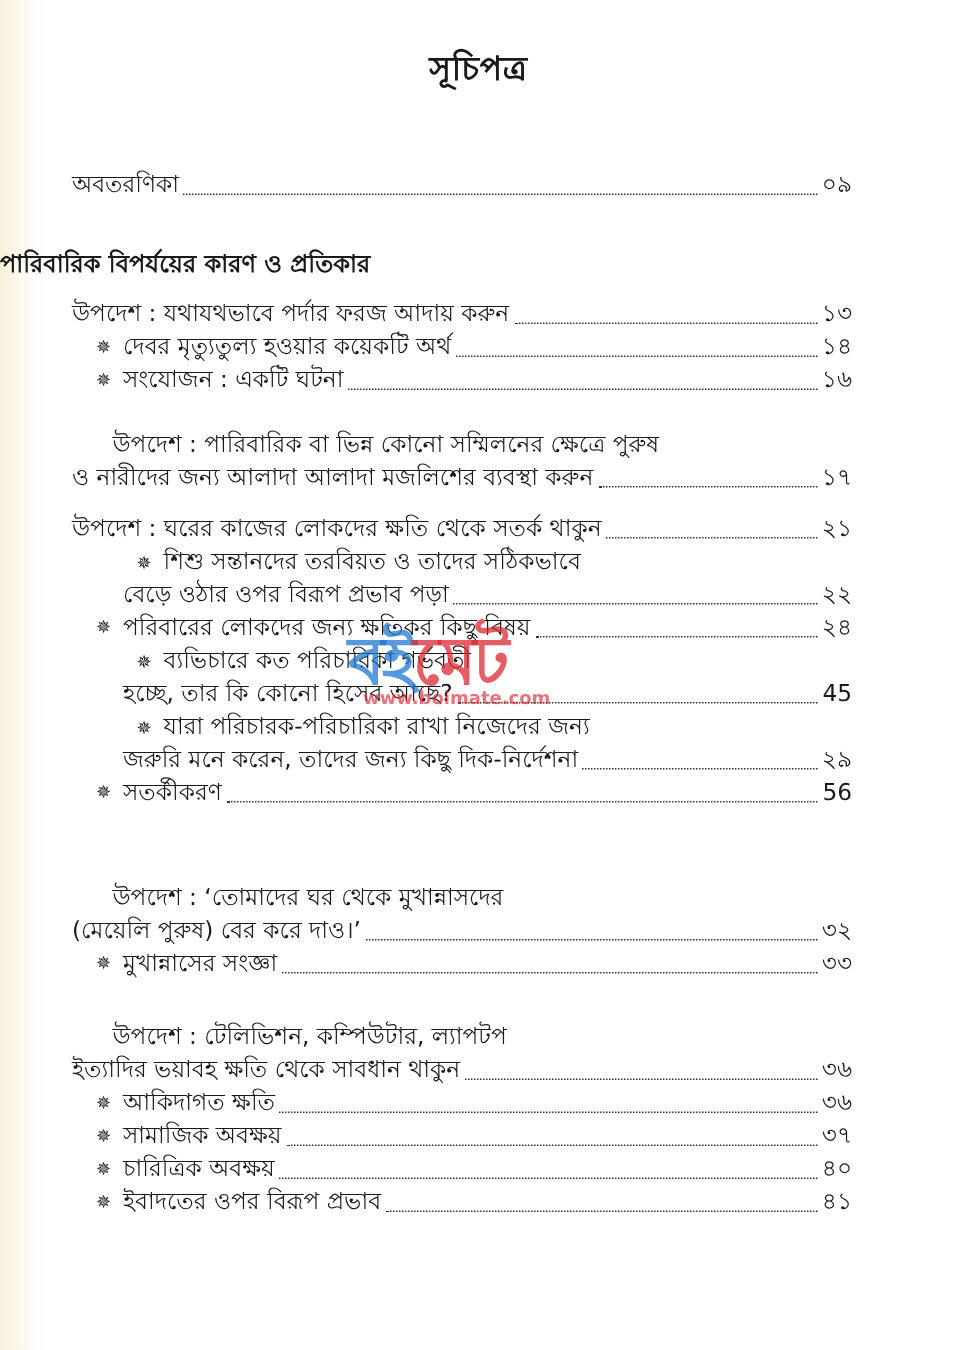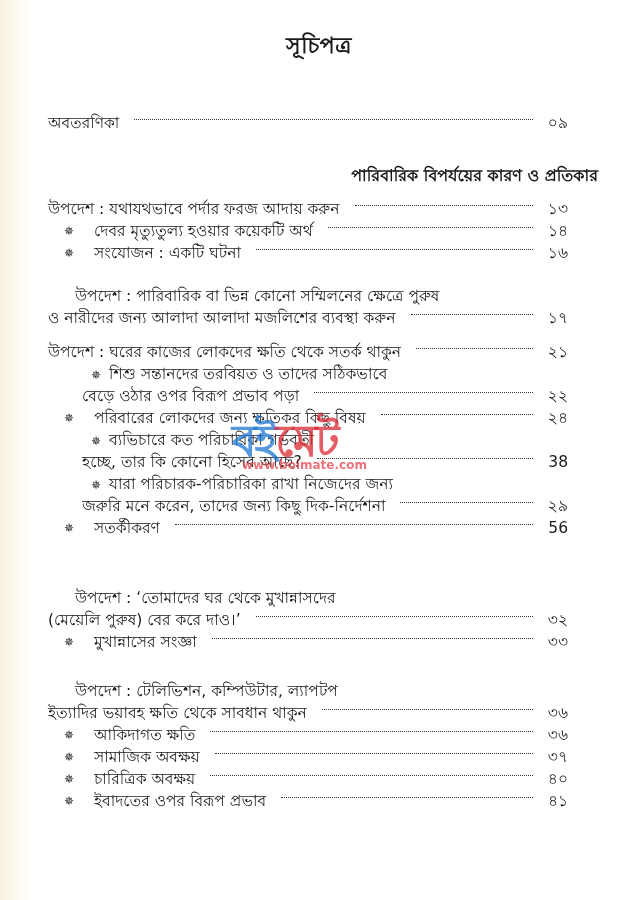--- a/index.html
+++ b/index.html
@@ -12,33 +12,33 @@
     }
     .page {
       position: absolute; inset: 0;
       background: linear-gradient(to right, #f7f0dc 0px, #fcf9ef 14px, #ffffff 32px);
     }
     .title {
       position: absolute; top: 28px; left: 0; width: 638px;
       text-align: center; font-size: 22px; font-weight: bold; letter-spacing: 0.5px;
     }
     .toc { position: absolute; left: 48px; width: 520px; font-size: 15.5px; }
-    .row { display: flex; align-items: center; white-space: nowrap; height: 22px; line-height: 22px; gap: 12px; }
+    .row { display: flex; align-items: flex-end; white-space: nowrap; height: 22px; line-height: 22px; }
     .row .text { flex: 0 0 auto; }
     .row .dots {
       flex: 1 1 auto; margin: 0 3px; border-bottom: 1.5px dotted #333;
       transform: translateY(-4px); min-width: 10px;
     }
     .row .page-no { flex: 0 0 auto; }
     .line-only { height: 22px; line-height: 22px; white-space: nowrap; margin-left: 27px; }
     .sub { padding-left: 16px; }
     .sub-cont { padding-left: 34px; }
     .bullet { display: inline-block; width: 18px; font-size: 12px; }
     .section-heading {
-      position: absolute; left: 0; width: 598px; text-align: right; font-size: 16px; font-weight: bold;
+      position: absolute; left: 0; width: 598px; text-align: left; font-size: 16px; font-weight: bold;
     }
     .watermark {
       position: absolute; left: 232px; top: 408px; width: 190px; height: 70px; pointer-events: none;
     }
     .wm-logo { position: absolute; left: 0; top: 0; font-size: 44px; font-weight: bold; color: rgba(30,120,210,0.75); letter-spacing: -2px; }
     .wm-logo .red { color: rgba(220,40,50,0.75); margin-top: 12px; }
     .wm-url { position: absolute; left: 10px; top: 50px; font-size: 12px; font-weight: bold; color: rgba(220,40,50,0.65); }
   </style>
 </head>
 <body>
@@ -105,21 +105,21 @@
       <span class="text">পরিবারের লোকদের জন্য ক্ষতিকর কিছু বিষয়</span>
       <span class="dots"></span>
       <span class="page-no">২৪</span>
     </div>
     <div class="line-only sub">
       <span class="bullet">✵</span><span>ব্যভিচারে কত পরিচারিকা গর্ভবতী</span>
     </div>
     <div class="row sub-cont">
       <span class="text">হচ্ছে, তার কি কোনো হিসেব আছে?</span>
       <span class="dots"></span>
-      <span class="page-no">38</span>
+      <span class="page-no">45</span>
     </div>
     <div class="line-only sub">
       <span class="bullet">✵</span><span>যারা পরিচারক-পরিচারিকা রাখা নিজেদের জন্য</span>
     </div>
     <div class="row sub-cont">
       <span class="text">জরুরি মনে করেন, তাদের জন্য কিছু দিক-নির্দেশনা</span>
       <span class="dots"></span>
       <span class="page-no">২৯</span>
     </div>
     <div class="row sub">

